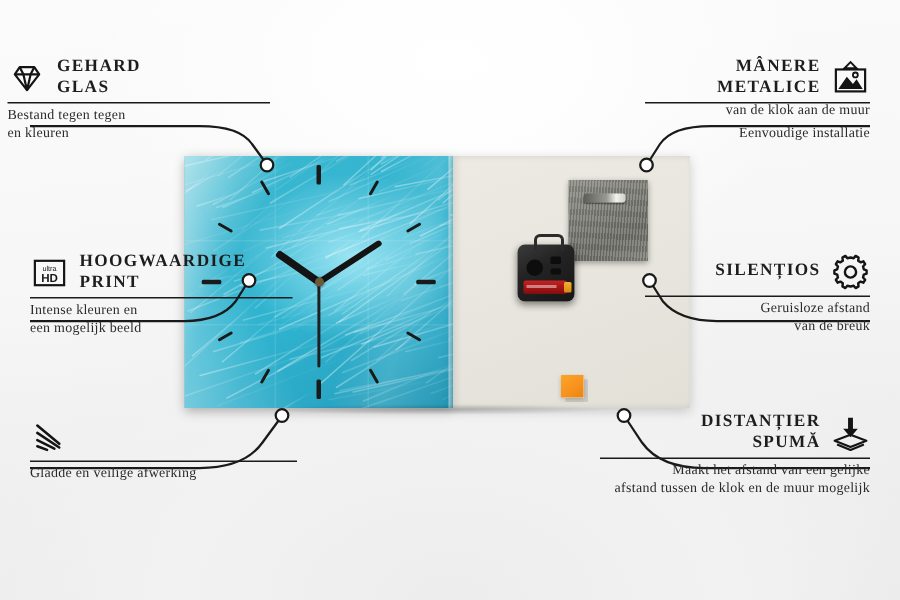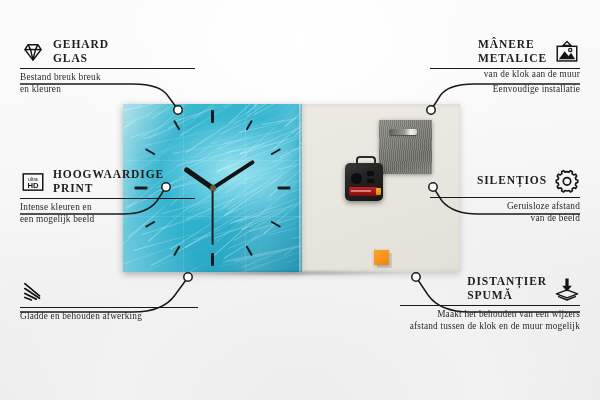--- a/index.html
+++ b/index.html
@@ -75,24 +75,24 @@
   .callout{position:absolute;}
   .co-head{display:flex;align-items:center;gap:7px;}
   .co-title{font-size:11.5px;font-weight:bold;letter-spacing:.9px;color:#1d1d1d;
             line-height:13.5px;text-transform:uppercase;}
   .co-rule{height:1.4px;background:#1a1a1a;margin-top:3px;}
   .co-desc{font-size:9.3px;color:#2a2a2a;line-height:11.6px;margin-top:3px;letter-spacing:.2px;}
   .ico{width:26px;height:26px;flex:0 0 26px;color:#141414;}
   .ico svg{display:block;width:100%;height:100%;}
   .left .co-head{justify-content:flex-start;}
   .right .co-head{justify-content:flex-end;}
-  .right .co-title{text-align:left;}
+  .right .co-title{text-align:right;}
   .right .co-desc{text-align:right;}
 
-  #c-glass{left:20px;top:38px;width:175px;}
+  #c-glass{left:5px;top:38px;width:175px;}
   #c-print{left:20px;top:168px;width:175px;}
   #c-edges{left:20px;top:278px;width:178px;}
   #c-hooks{left:430px;top:38px;width:150px;}
   #c-mech{left:430px;top:168px;width:150px;}
   #c-spacer{left:400px;top:275px;width:180px;}
 </style>
 </head>
 <body>
 
 <div id="stage">
@@ -319,21 +319,21 @@
               <path d="M22 7 L19 13 L16 26"></path>
         </g>
           </svg>
       </span>
       <div>
         <div class="co-title">GEHARD</div>
         <div class="co-title">GLAS</div>
       </div>
     </div>
     <div class="co-rule" style="width:175px"></div>
-    <div class="co-desc">Bestand breuk breuk</div>
+    <div class="co-desc">Bestand tegen tegen</div>
     <div class="co-desc" style="margin-top:0">en kleuren</div>
   </div>
 
   <div class="callout left" id="c-print">
     <div class="co-head">
       <span class="ico">
         <svg viewBox="0 0 32 32">
           <rect x="4" y="6" width="24" height="20" fill="none" stroke="currentColor" stroke-width="1.8"></rect>
           <text x="16" y="14.5" text-anchor="middle" font-family="Liberation Sans, sans-serif" font-size="6" fill="currentColor">ultra</text>
           <text x="16" y="23" text-anchor="middle" font-family="Liberation Sans, sans-serif" font-size="9.5" font-weight="bold" fill="currentColor">HD</text>
@@ -356,21 +356,21 @@
             <g stroke="currentColor" stroke-width="2.1" stroke-linecap="round">
           <path d="M6 7 L24 22"></path>
               <path d="M6 13 L24 25"></path>
               <path d="M6 19 L20 26"></path>
               <path d="M6 24 L14 27"></path>
         </g>
           </svg>
       </span>
     </div>
     <div class="co-rule" style="width:178px"></div>
-    <div class="co-desc">Gladde en behouden afwerking</div>
+    <div class="co-desc">Gladde en veilige afwerking</div>
   </div>
 
   <div class="callout right" id="c-hooks">
     <div class="co-head">
       <div>
         <div class="co-title">MÂNERE</div>
         <div class="co-title">METALICE</div>
       </div>
       <span class="ico">
         <svg viewBox="0 0 32 32">
@@ -401,35 +401,35 @@
                      L9.4 28.2 L9.7 25.7 L7.7 24.3 L5.4 25.2 L4 22.8 L5.7 20.9
                      L5.1 18.6 L2.8 17.8 L2.8 15 L5.1 14.2 L5.7 11.9 L4 10
                      L5.4 7.6 L7.7 8.5 L9.7 7.1 L9.4 4.6 L11.8 3.2 L13.4 5.1 Z"></path>
             <circle cx="16" cy="16.4" r="4.6"></circle>
           </g>
         </svg>
       </span>
     </div>
     <div class="co-rule" style="width:150px"></div>
     <div class="co-desc">Geruisloze afstand</div>
-    <div class="co-desc" style="margin-top:0">van de beeld</div>
+    <div class="co-desc" style="margin-top:0">van de breuk</div>
   </div>
 
   <div class="callout right" id="c-spacer">
     <div class="co-head">
       <div>
         <div class="co-title">DISTANȚIER</div>
         <div class="co-title">SPUMĂ</div>
       </div>
       <span class="ico">
         <svg viewBox="0 0 32 32">
           <path d="M14 3 L18 3 L18 12 L22 12 L16 19 L10 12 L14 12 Z" fill="currentColor"></path>
           <path d="M16 17 L29 22 L16 27 L3 22 Z" fill="none" stroke="currentColor" stroke-width="1.8" stroke-linejoin="round"></path>
           <path d="M5 25 L16 29.5 L27 25" fill="none" stroke="currentColor" stroke-width="1.8" stroke-linejoin="round"></path>
         </svg>
       </span>
     </div>
     <div class="co-rule" style="width:180px"></div>
-    <div class="co-desc">Maakt het behouden van een wijzers</div>
+    <div class="co-desc">Maakt het afstand van een gelijke</div>
     <div class="co-desc" style="margin-top:0">afstand tussen de klok en de muur mogelijk</div>
   </div>
 
 </div>
 
 </body></html>

